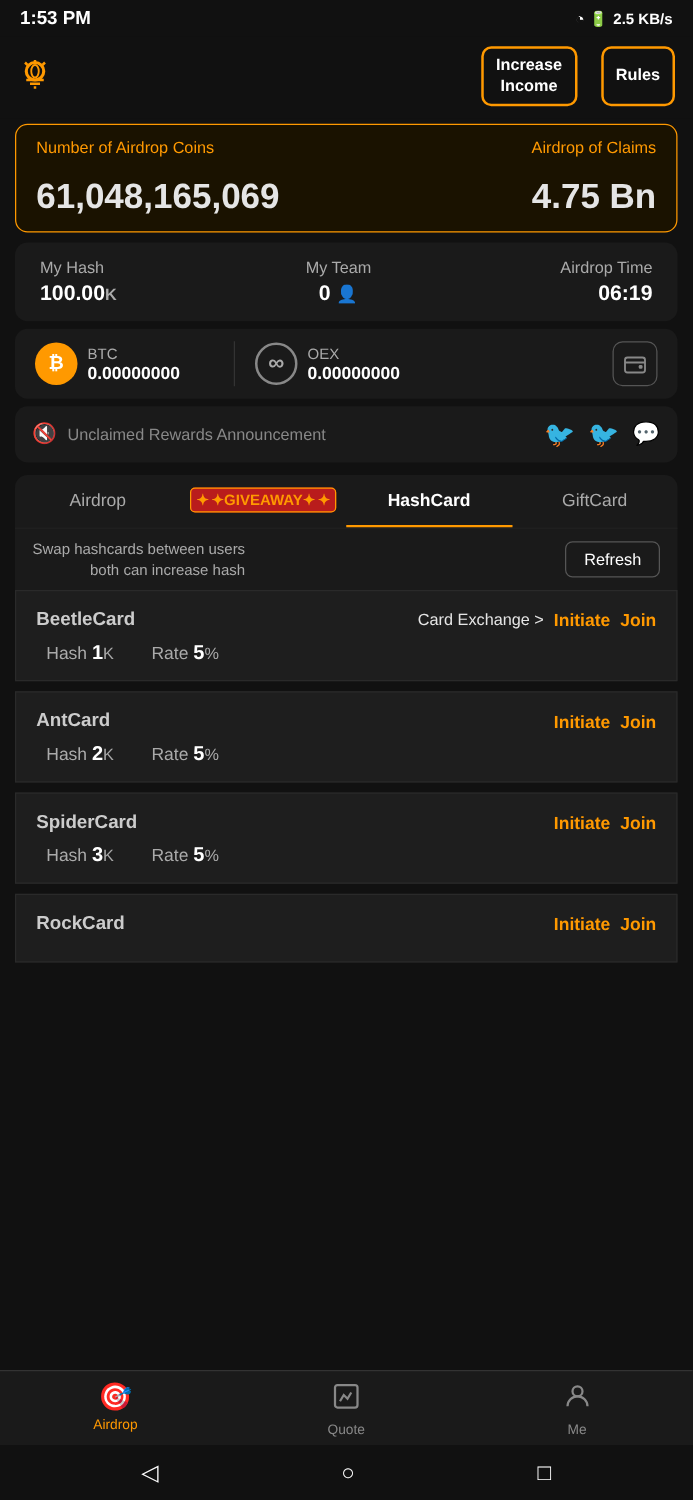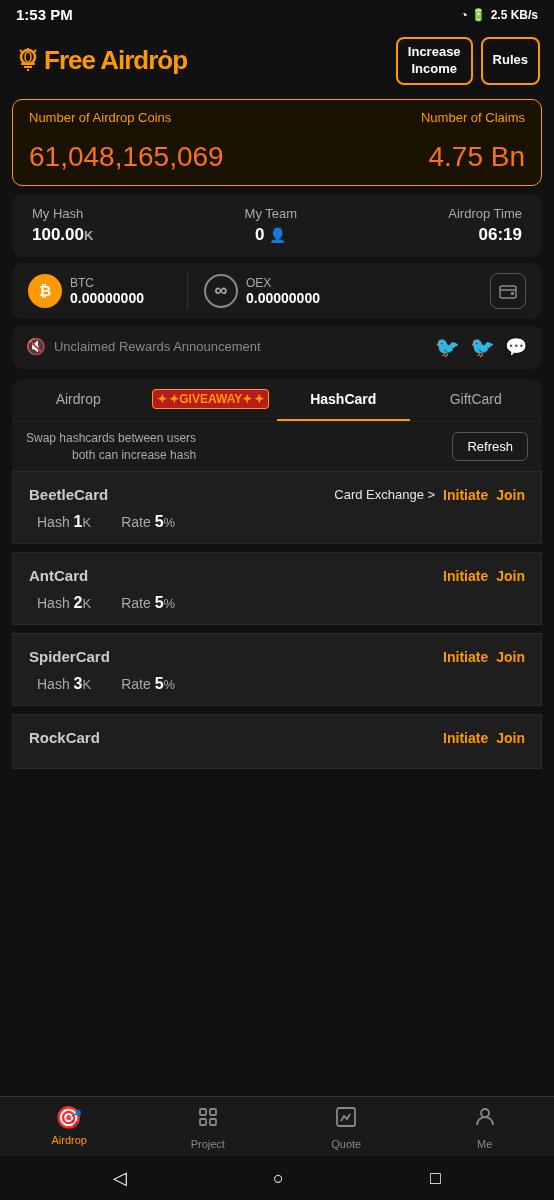--- a/index.html
+++ b/index.html
@@ -47,21 +47,21 @@
       gap: 2px;
       letter-spacing: 0;
     }
     .logo .logo-icon {
       width: 28px;
       height: 28px;
       display: inline-block;
     }
     .header-buttons {
       display: flex;
-      gap: 8px;
+      gap: 19px;
     }
     .header-btn {
       border: 2px solid #ff9900;
       background: transparent;
       color: #fff;
       border-radius: 8px;
       padding: 5px 10px;
       font-size: 13px;
       font-weight: bold;
       cursor: pointer;
@@ -74,21 +74,21 @@
       background: #1a1200;
       border: 1px solid #ff9900;
       border-radius: 10px;
       margin: 4px 12px 8px 12px;
       padding: 10px 16px 12px 16px;
       display: flex;
       justify-content: space-between;
       align-items: flex-start;
     }
     .stats-label { color: #ff9900; font-size: 13px; margin-bottom: 16px; }
-    .stats-value { color: #f97316; font-size: 28px; font-weight: 400; }
+    .stats-value { color: #e5e5e5; font-size: 28px; font-weight: 700; }
     .stats-right { text-align: right; }
     .stats-right .stats-label { }
     .stats-right .stats-value { font-size: 28px; }
 
     
     .info-row {
       display: flex;
       justify-content: space-between;
       background: #1a1a1a;
       margin: 0 12px 6px 12px;
@@ -316,36 +316,35 @@
     <svg class="logo-icon" viewBox="0 0 28 28" fill="none" xmlns="http://www.w3.org/2000/svg">
       <circle cx="14" cy="10" r="7" stroke="#ff9900" stroke-width="2.5" fill="none"></circle>
       <line x1="14" y1="3" x2="14" y2="1" stroke="#ff9900" stroke-width="2"></line>
       <line x1="20" y1="5" x2="22" y2="3" stroke="#ff9900" stroke-width="2"></line>
       <line x1="8" y1="5" x2="6" y2="3" stroke="#ff9900" stroke-width="2"></line>
       <ellipse cx="14" cy="10" rx="3" ry="5" stroke="#ff9900" stroke-width="1.5" fill="none"></ellipse>
       <line x1="7" y1="17" x2="21" y2="17" stroke="#ff9900" stroke-width="2"></line>
       <line x1="10" y1="20" x2="18" y2="20" stroke="#ff9900" stroke-width="2"></line>
       <line x1="13" y1="23" x2="15" y2="23" stroke="#ff9900" stroke-width="2"></line>
     </svg>
-    <span style="color:#ff9900; font-size:26px; font-weight:900; letter-spacing:-1px;">Free Airdr<span style="color:#ff9900;">ȯ</span>p</span>
   </div>
   <div class="header-buttons">
     <button class="header-btn" style="white-space:pre-line;">Increase
 Income</button>
     <button class="header-btn">Rules</button>
   </div>
 </div>
 
 <div class="stats-banner">
   <div>
     <div class="stats-label">Number of Airdrop Coins</div>
     <div class="stats-value">61,048,165,069</div>
   </div>
   <div class="stats-right">
-    <div class="stats-label">Number of Claims</div>
+    <div class="stats-label">Airdrop of Claims</div>
     <div class="stats-value">4.75 Bn</div>
   </div>
 </div>
 
 <div class="info-row">
   <div class="info-cell">
     <div class="info-cell-label">My Hash</div>
     <div class="info-cell-value">
       <span>100.00</span><span class="unit">K</span>
     </div>
@@ -488,31 +487,20 @@
     </div>
   </div>
 </div>
 
 <div class="spacer"></div>
 
 <div class="bottom-nav">
   <div class="nav-item">
     <span class="nav-icon active">🎯</span>
     <span class="nav-label active">Airdrop</span>
-  </div>
-  <div class="nav-item">
-    <span class="nav-icon">
-      <svg width="24" height="24" viewBox="0 0 24 24" fill="none" stroke="#888" stroke-width="1.8">
-        <rect x="4" y="4" width="6" height="6" rx="1"></rect>
-        <rect x="14" y="4" width="6" height="6" rx="1"></rect>
-        <rect x="4" y="14" width="6" height="6" rx="1"></rect>
-        <rect x="14" y="14" width="6" height="6" rx="1"></rect>
-      </svg>
-    </span>
-    <span class="nav-label">Project</span>
   </div>
   <div class="nav-item">
     <span class="nav-icon">
       <svg width="24" height="24" viewBox="0 0 24 24" fill="none" stroke="#888" stroke-width="1.8">
         <rect x="3" y="3" width="18" height="18" rx="2"></rect>
         <polyline points="7,16 10,11 13,14 16,9"></polyline>
       </svg>
     </span>
     <span class="nav-label">Quote</span>
   </div>

